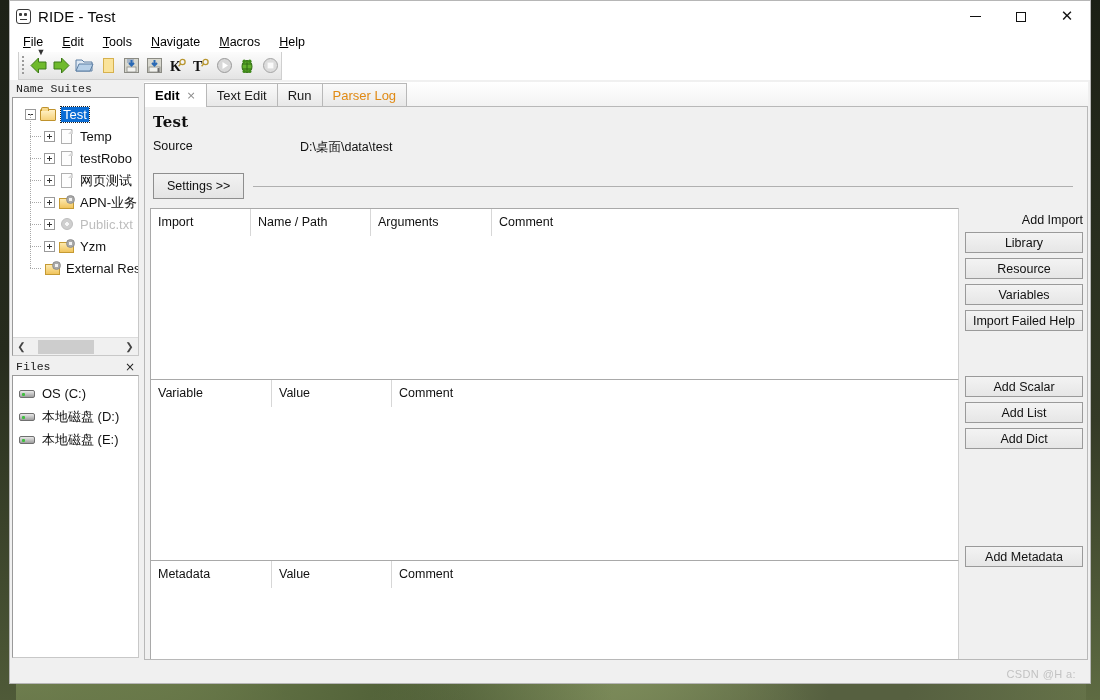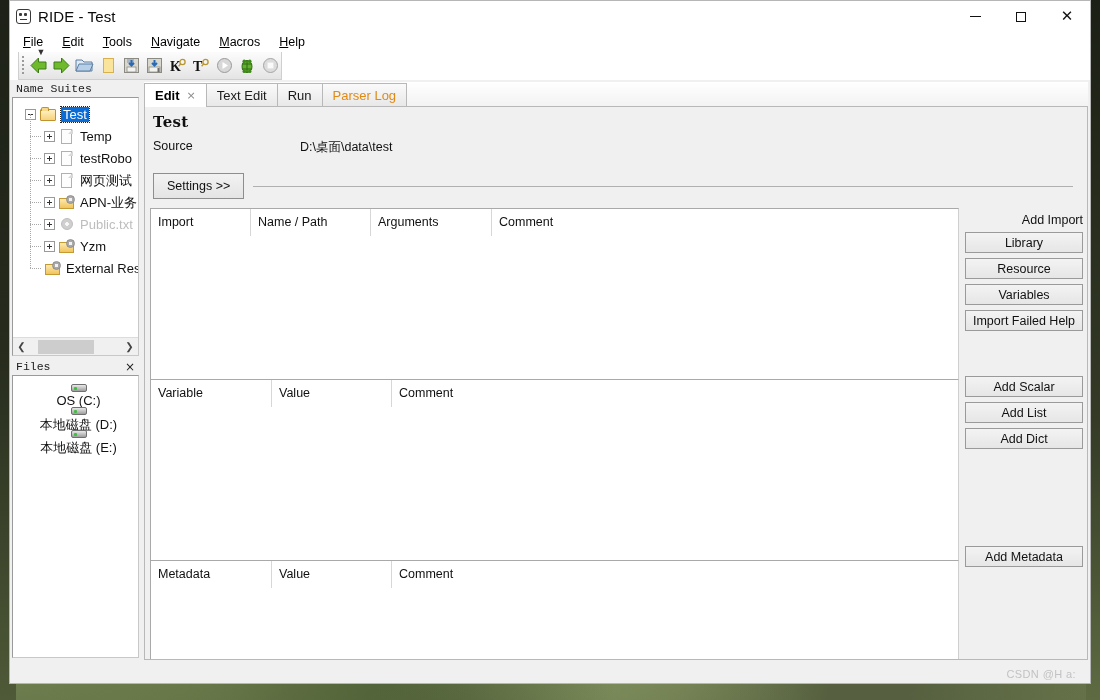--- a/index.html
+++ b/index.html
@@ -372,23 +372,23 @@
     border-bottom-color: #c8c8c8;
     height: 275px;
     flex: none;
     padding: 6px 0 0 6px;
     overflow: hidden;
   }
   .drive-row {
     height: 23px;
     display: flex;
     align-items: center;
+    gap: 7px;
     cursor: default;
     white-space: nowrap;
-    flex-direction: column;
   }
   .drive-ico {
     width: 16px; height: 11px;
     position: relative;
     flex: none;
   }
   .drive-ico::before {
     content:"";
     position:absolute; left:0; top:2px; width:16px; height:8px;
     background: linear-gradient(180deg,#e9e9e9,#9d9d9d);

